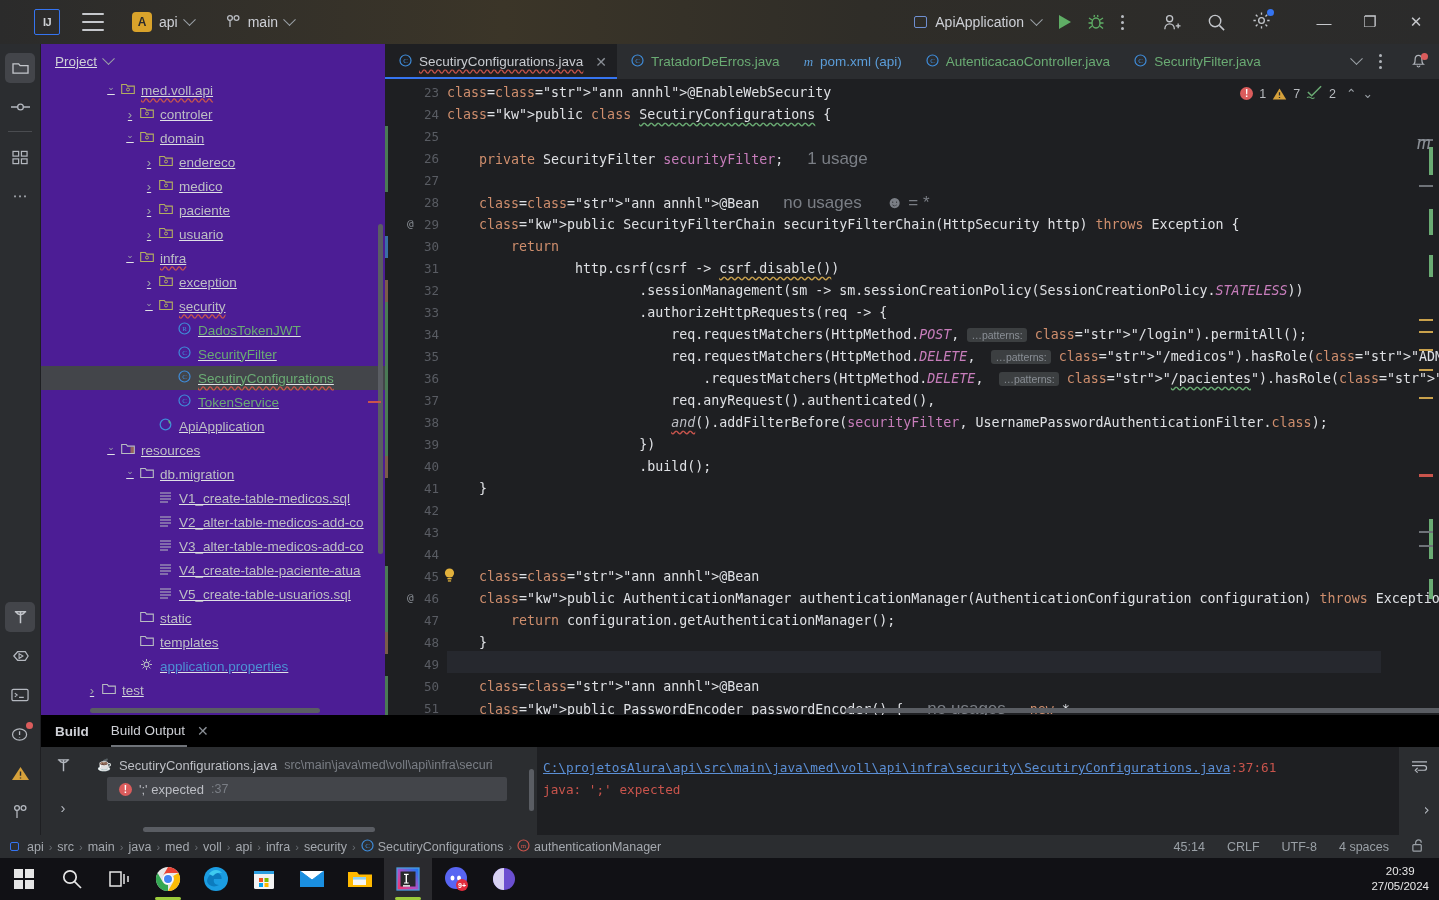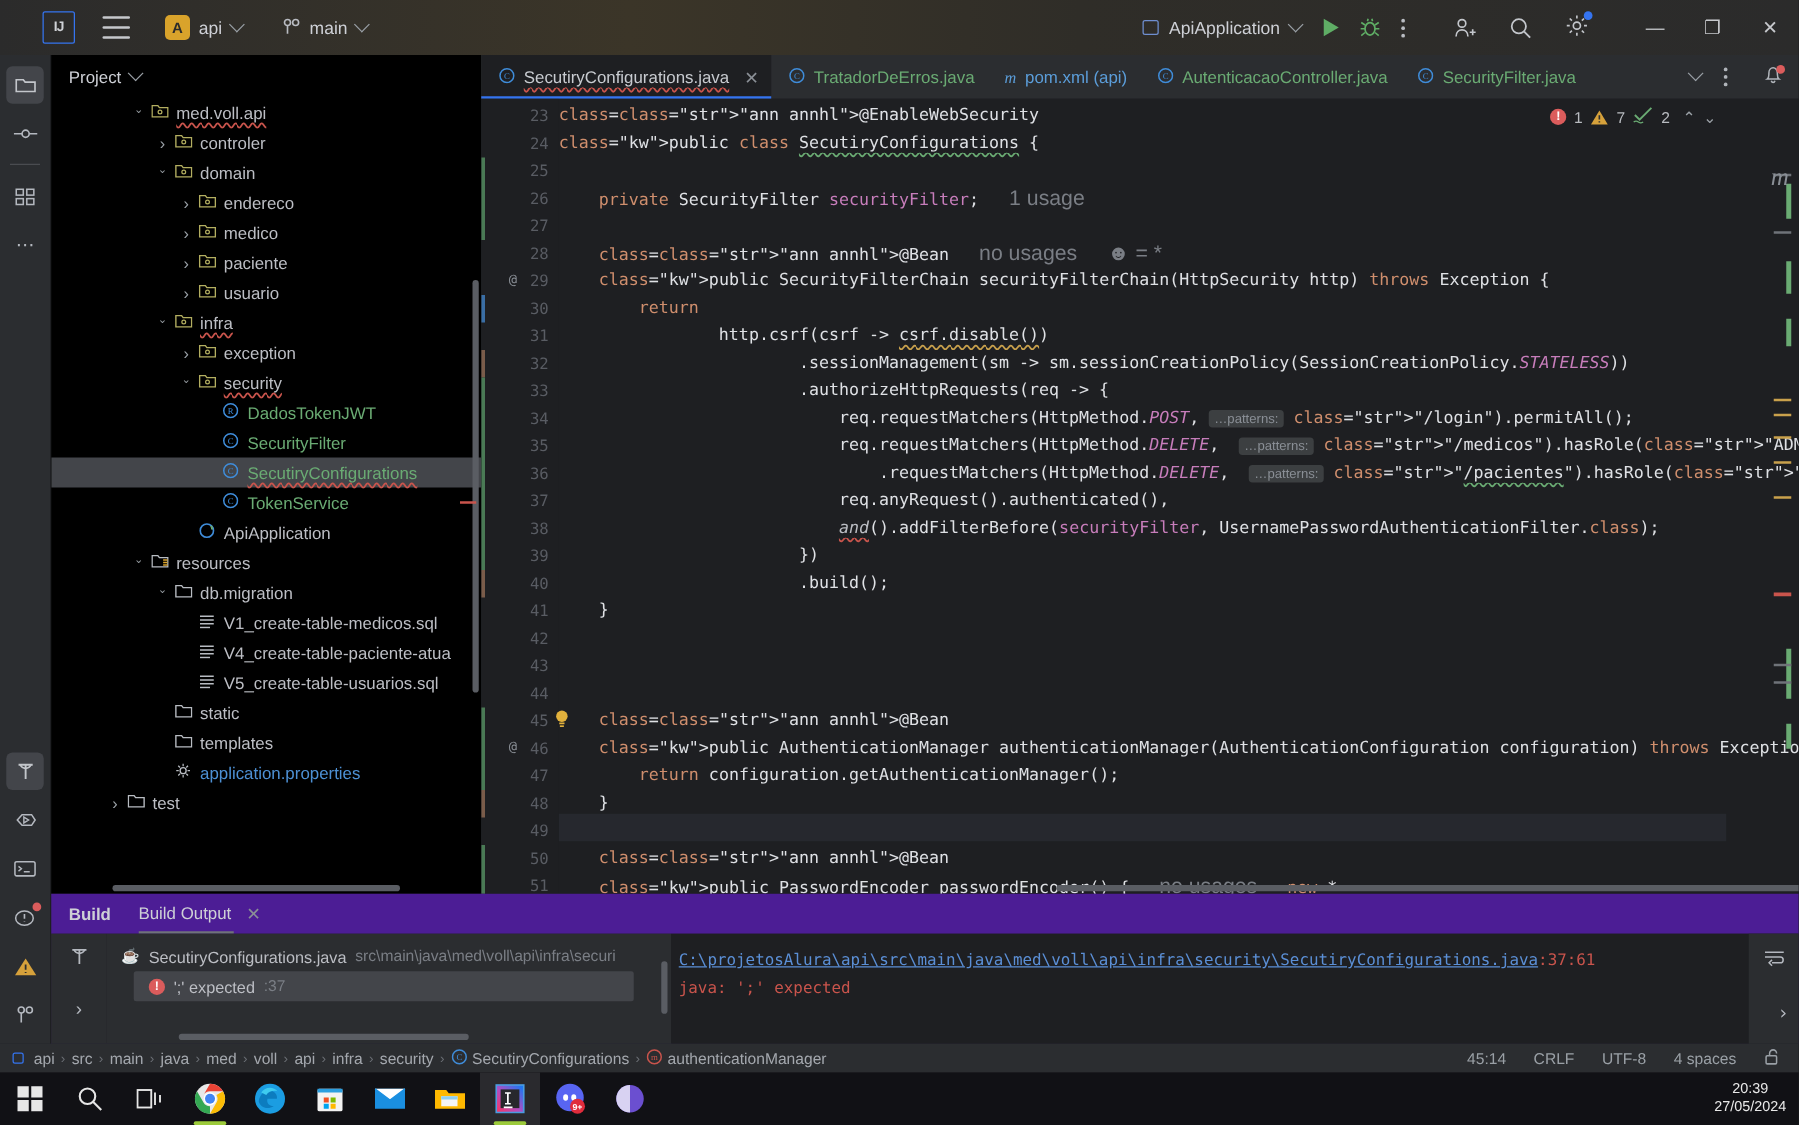--- a/index.html
+++ b/index.html
@@ -57,21 +57,21 @@
   .stripe .sbtn { width:30px;height:30px;margin-top:9px;border-radius:5px;display:flex;align-items:center;justify-content:center;
      color:#b4b8bf; font-size:15px; position:relative;}
   .stripe .sbtn.active { background:#43454a; }
   .stripe .sep { width:24px;height:1px;background:#4a4c50;margin:9px 0 1px;}
   .stripe .bottom { margin-top:auto; display:flex;flex-direction:column;align-items:center;padding-bottom:8px;}
   .reddot { position:absolute; top:3px; right:2px; width:7px;height:7px;border-radius:50%;background:#db5c5c;}
 
   
   .projpane {
     position:absolute; top:44px; left:41px; width:344px; height:671px;
-    background:#000000; overflow:hidden;
+    background:#4c1d95; overflow:hidden;text-decoration:underline;
   }
   .proj-header { height:34px; display:flex; align-items:center; padding-left:14px; gap:7px;}
   .proj-header .t { font-size:13.5px; color:#ced0d6;}
   .tree { position:relative; font-size:13.5px; color:#bcbec4; }
   .trow { height:24px; display:flex; align-items:center; white-space:nowrap; cursor:pointer;}
   .trow.sel { background:#43454a;}
   .arrow { width:14px; display:inline-block; text-align:center; color:#9aa0a6; font-size:9px;}
   .arrow.down:before { content:"⌄"; position:relative; top:-3px;}
   .arrow.right:before { content:"›"; font-size:13px;}
   .arrow.none:before { content:"";}
@@ -118,21 +118,21 @@
   .inspect { position:absolute; top:6px; right:66px; display:flex; align-items:center; gap:6px; font-size:12.5px; color:#b8bbc0; z-index:6;}
   .errdot { width:13px;height:13px;border-radius:50%;background:#db5c5c; color:#fff; font-size:10px; font-weight:bold; display:flex;align-items:center;justify-content:center;}
   .okmark { color:#6aab73; font-size:13px;}
   .rightmark { position:absolute; right:0; width:52px; height:100%; }
   .rm { position:absolute; right:6px; height:2px; }
   .m-red { background:#c9544c; } .m-yel{ background:#c9a14c;} .m-grn{background:#6aab73;} .m-gray{background:#6f7379;}
   .code-hscroll { position:absolute; left:460px; bottom:2px; width:745px; height:5px; background:#5a5d63; border-radius:3px;}
   .m-letter { position:absolute; right:8px; top:52px; color:#8a8f96; font-size:20px; font-family:"Liberation Serif",serif; font-style:italic;}
 
   
-  .build { position:absolute; left:41px; top:715px; width:1398px; height:120px; background:#4c1d95; }
+  .build { position:absolute; left:41px; top:715px; width:1398px; height:120px; background:#000000; }
   .build-tabs { height:32px; display:flex; align-items:center; padding-left:14px; gap:22px; }
   .btab { font-size:13.5px; color:#ced0d6; font-weight:bold; }
   .btab2 { font-size:13.5px; color:#ced0d6; display:flex;align-items:center;gap:12px; position:relative; height:32px; line-height:32px;}
   .btab2:after{content:"";position:absolute;left:0;right:22px;bottom:0;height:2px;background:#6f7379;}
   .btab2 .x { color:#8a8f96; font-size:14px;}
   .build-body { position:absolute; top:32px; left:0; right:0; bottom:0; display:flex; background:#1e1f22;}
   .build-side { width:44px; background:#2b2d30; display:flex; flex-direction:column; align-items:center; padding-top:10px; gap:22px; color:#b4b8bf; font-size:14px;}
   .build-tree { width:452px; background:#2b2d30; position:relative; padding-top:6px; }
   .btrow { height:24px; display:flex; align-items:center; font-size:13px; color:#bcbec4; padding-left:12px; gap:7px; white-space:nowrap; overflow:hidden;}
   .btrow.sel { background:#43454a; }
@@ -463,20 +463,36 @@
             </svg></span>
           <span class="lbl plain">db.migration</span>
         </div>
         <div class="trow">
           <span style="width:101px;display:inline-block"></span>
           <span class="arrow none"></span>
           <span class="ticon"><svg width="13" height="12" viewBox="0 0 13 12">
               <path d="M1 2h11M1 5h11M1 8h11M1 11h8" stroke="#b8bcc2" stroke-width="1.1"></path>
             </svg></span>
           <span class="lbl plain">V1_create-table-medicos.sql</span>
+        </div>
+        <div class="trow">
+          <span style="width:101px;display:inline-block"></span>
+          <span class="arrow none"></span>
+          <span class="ticon"><svg width="13" height="12" viewBox="0 0 13 12">
+              <path d="M1 2h11M1 5h11M1 8h11M1 11h8" stroke="#b8bcc2" stroke-width="1.1"></path>
+            </svg></span>
+          <span class="lbl plain">V2_alter-table-medicos-add-co</span>
+        </div>
+        <div class="trow">
+          <span style="width:101px;display:inline-block"></span>
+          <span class="arrow none"></span>
+          <span class="ticon"><svg width="13" height="12" viewBox="0 0 13 12">
+              <path d="M1 2h11M1 5h11M1 8h11M1 11h8" stroke="#b8bcc2" stroke-width="1.1"></path>
+            </svg></span>
+          <span class="lbl plain">V3_alter-table-medicos-add-co</span>
         </div>
         <div class="trow">
           <span style="width:101px;display:inline-block"></span>
           <span class="arrow none"></span>
           <span class="ticon"><svg width="13" height="12" viewBox="0 0 13 12">
               <path d="M1 2h11M1 5h11M1 8h11M1 11h8" stroke="#b8bcc2" stroke-width="1.1"></path>
             </svg></span>
           <span class="lbl plain">V4_create-table-paciente-atua</span>
         </div>
         <div class="trow">

